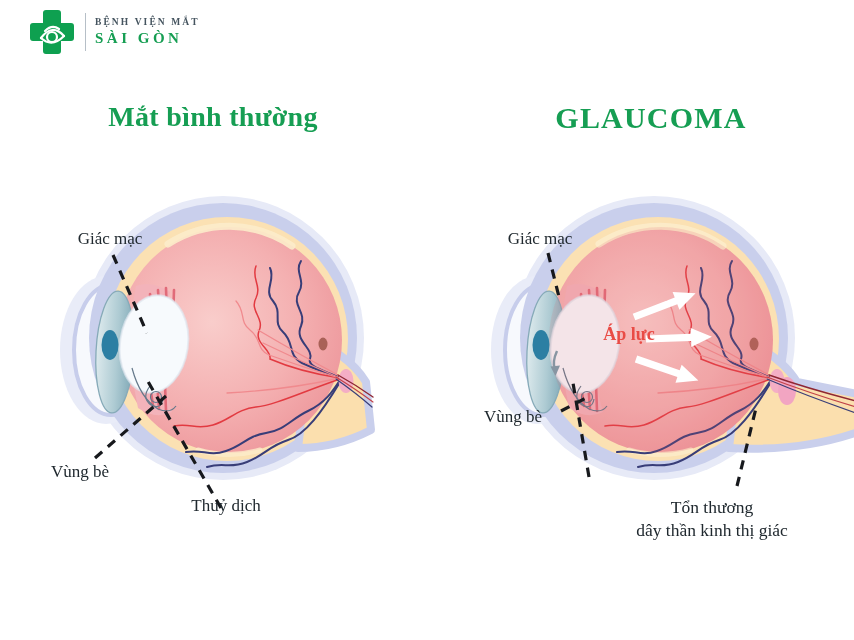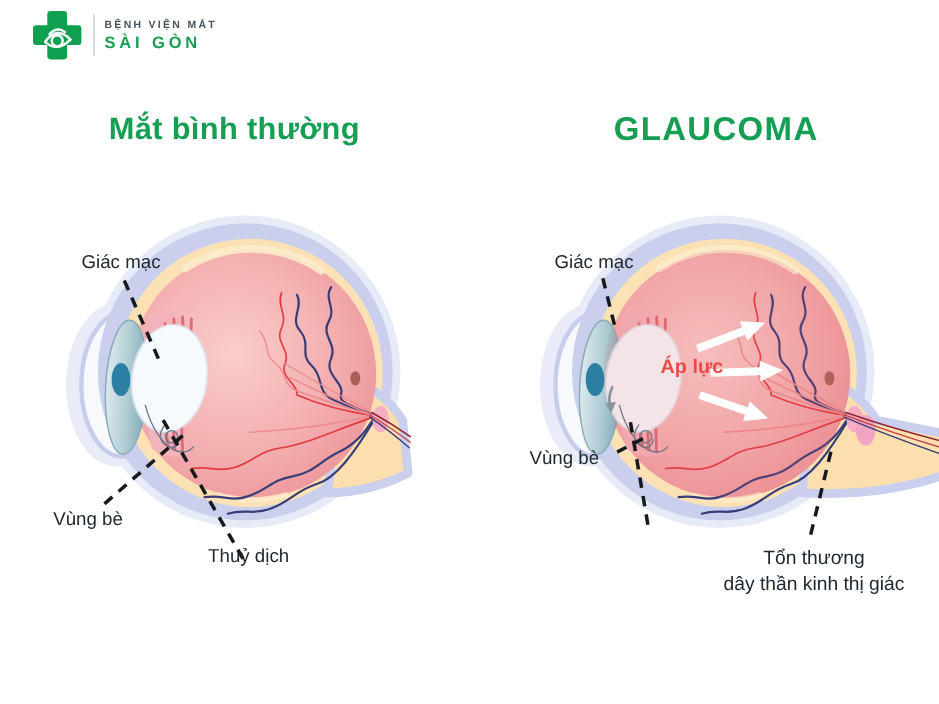--- a/index.html
+++ b/index.html
@@ -1,37 +1,37 @@
 <!DOCTYPE html>
 <html style="--brand-green: #169e53; --logo-slate: #45545f; --label-dark: #20292f; --pressure-red: #e94b45; --sclera-lavender: #c9cfec; --choroid-peach: #fbe1b3; --vitreous-pink: #ef9ba0; --cornea-teal: #8fb5c0; --iris-teal: #2c7fa3; --optic-nerve-head-pink: #f3abc6;"><head>
 <meta charset="utf-8">
 <style>
   html,body{margin:0;padding:0;background:#ffffff;}
   .stage{position:relative;width:854px;height:640px;background:#fff;overflow:hidden;
-         font-family:Liberation Sans, sans-serif;}
+         font-family:Liberation Serif, serif;}
   .stage svg.scene{position:absolute;left:0;top:0;}
 
   
   .logo{position:absolute;left:28px;top:8px;display:flex;align-items:center;gap:9px;}
   .logo-divider{width:1px;height:38px;background:#b6bfc7;}
   .logo-line1{font-size:9.5px;font-weight:bold;letter-spacing:2.1px;color:var(--logo-slate);}
   .logo-line2{font-size:15px;font-weight:bold;letter-spacing:3.5px;color:var(--brand-green);margin-top:3px;}
 
   
   .title{position:absolute;top:101px;transform:translateX(-50%);font-weight:bold;
          color:var(--brand-green);white-space:nowrap;}
   .title-left{left:213px;font-size:28px;letter-spacing:.3px;}
   .title-right{left:651px;font-size:30px;letter-spacing:1.2px;}
 
   
   .lbl{position:absolute;transform:translate(-50%,-50%);font-size:17px;
        color:var(--label-dark);white-space:nowrap;}
   .lbl-pressure{color:var(--pressure-red);font-weight:bold;font-size:18px;}
   .lbl-block{position:absolute;transform:translateX(-50%);text-align:center;
-             font-size:17.5px;line-height:23px;color:var(--label-dark);white-space:nowrap;margin-left:28px;}
+             font-size:17.5px;line-height:23px;color:var(--label-dark);white-space:nowrap;}
 
   .dash{stroke:#17191d;stroke-width:3.2;stroke-dasharray:9.5 7.5;fill:none;}
 </style>
 </head>
 <body>
 
 <div class="stage">
 
   <svg class="scene" width="854" height="640" viewBox="0 0 854 640">
     <defs>

